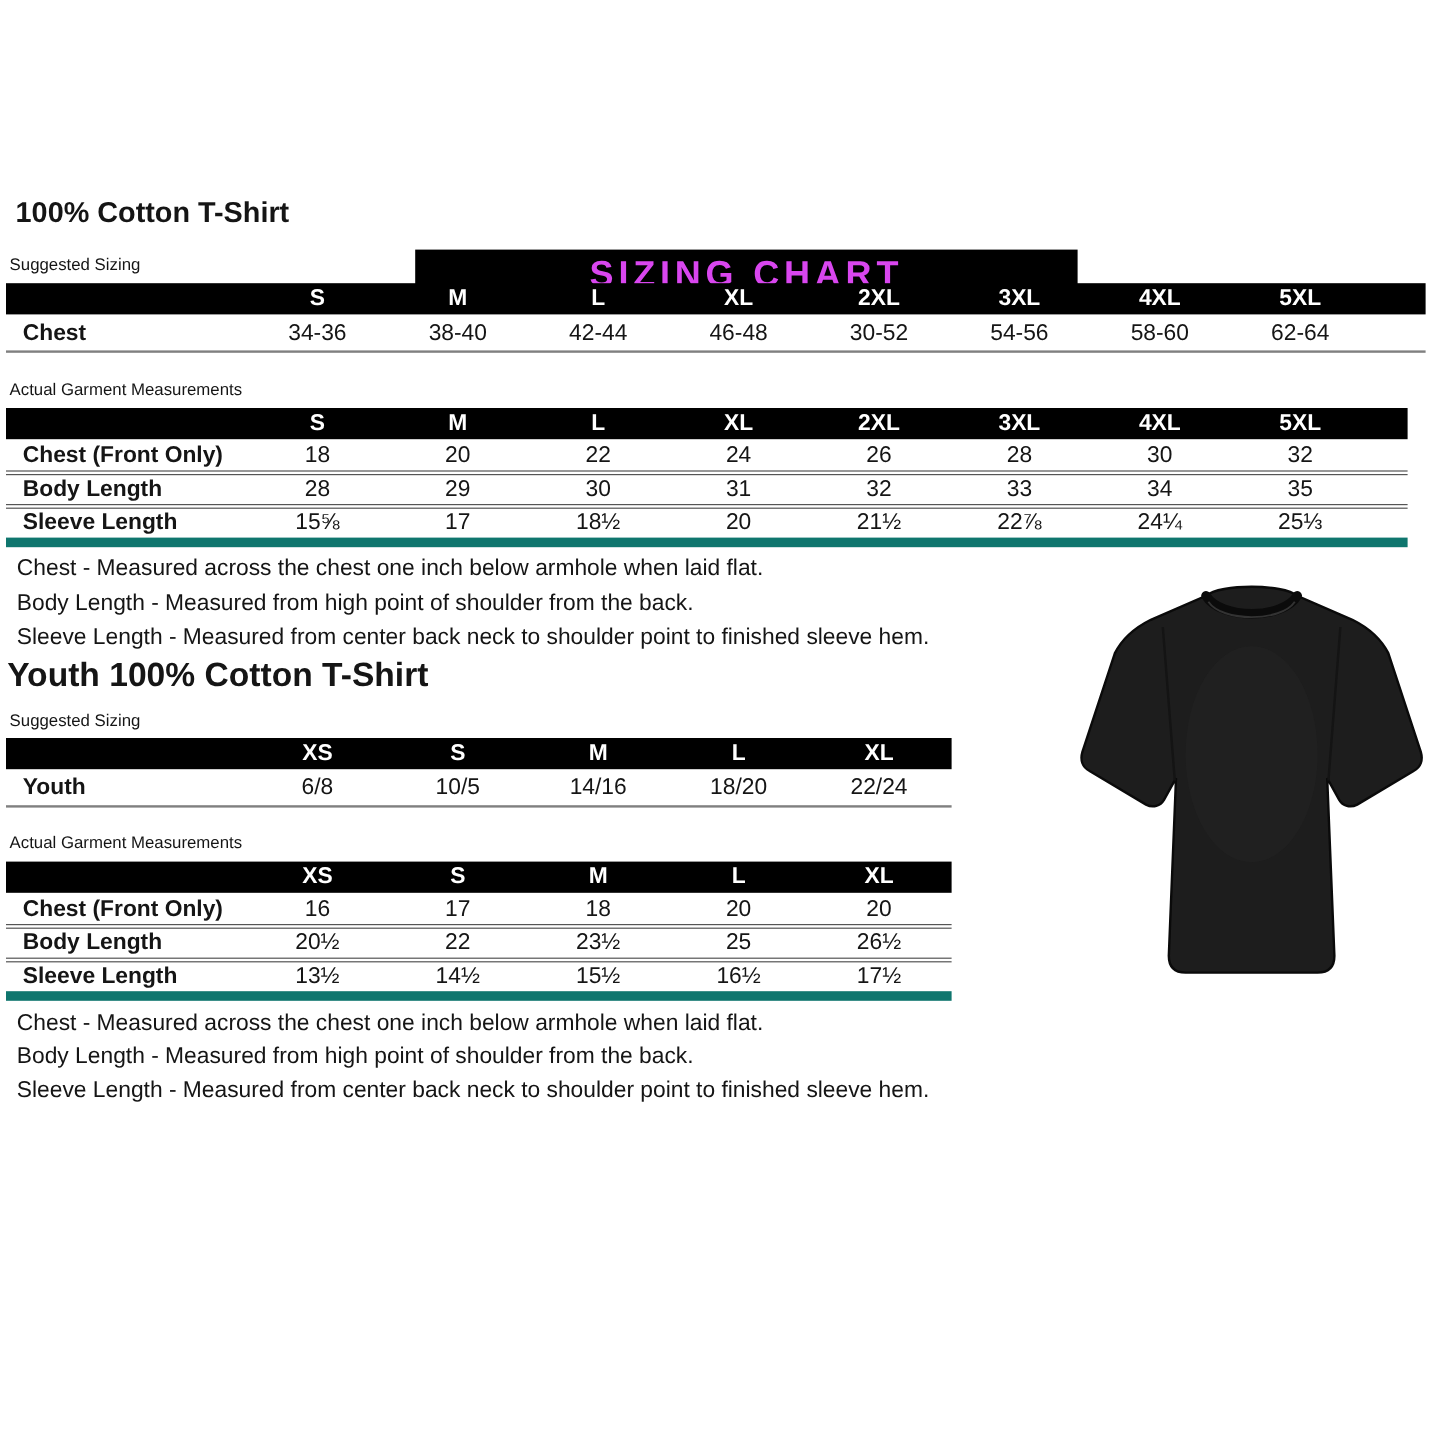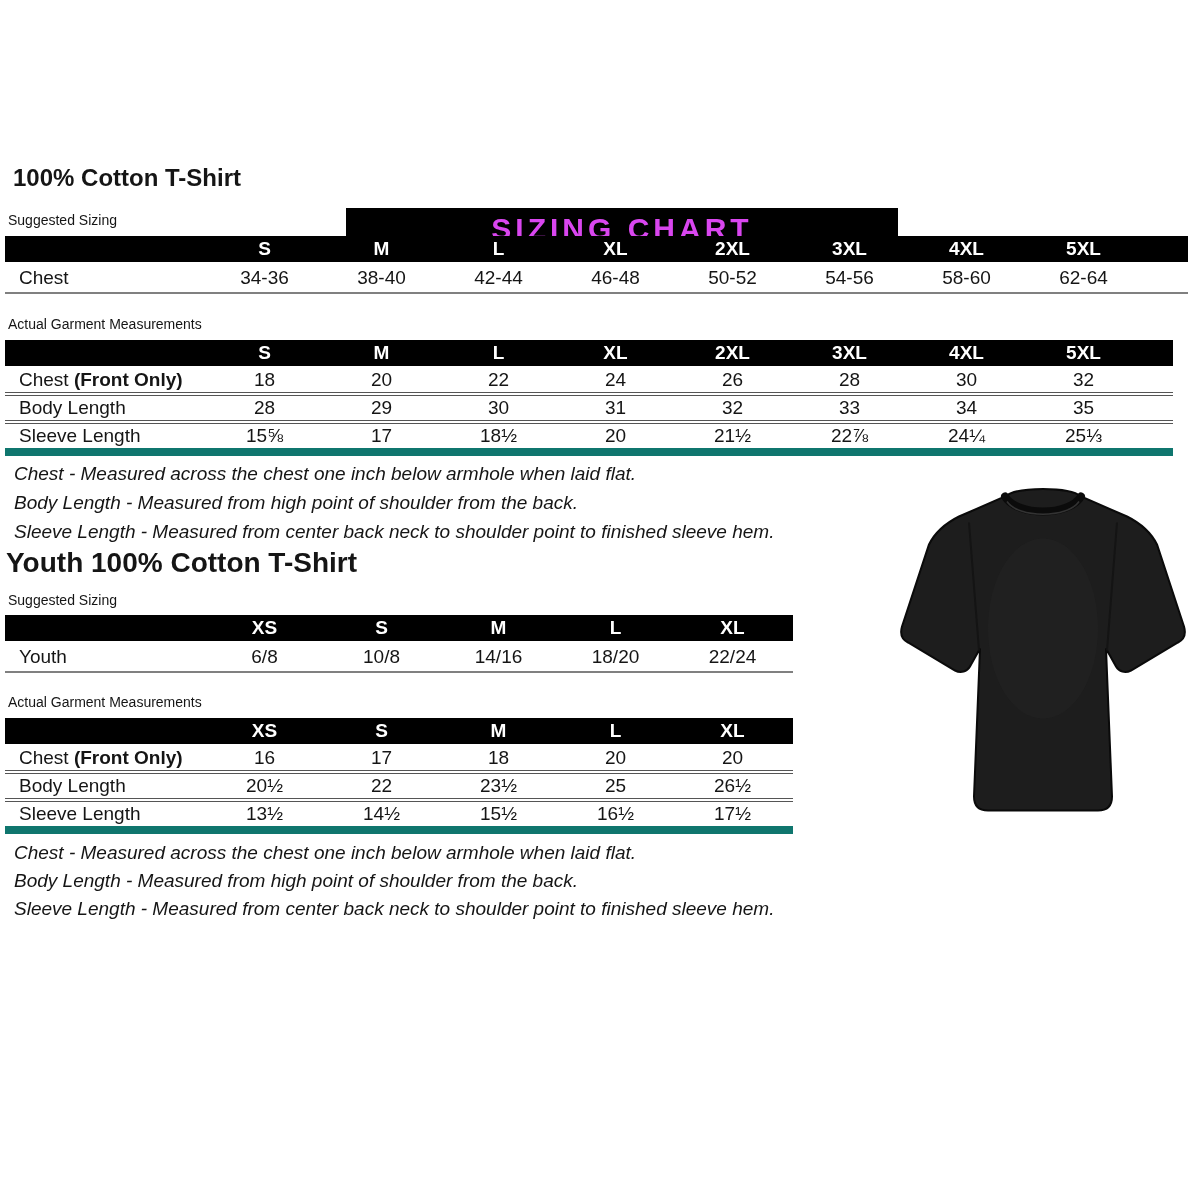--- a/index.html
+++ b/index.html
@@ -28,25 +28,25 @@
 
   .t-head{display:flex;background:#000;color:#fff;height:26px;align-items:center;
           font-weight:bold;font-size:19px;margin-bottom:2px;}
   .t-row{display:flex;align-items:center;font-size:19px;}
   .sug .t-row{height:28px;border-bottom:2px solid #808080;}
   .act .t-row{height:24px;border-bottom:4px double #555;}
   .act .t-row:last-child{border-bottom:8px solid #0f766e;}
 
   .cell{box-sizing:border-box;}
   .cell.label{width:201px;padding-left:14px;text-align:left;}
-  .cell.label b{font-weight:normal;}
+  .cell.label b{font-weight:bold;}
   .cell.label span{font-weight:bold;}
   .cell.val{width:117px;text-align:center;}
 
-  .notes{position:absolute;left:14px;font-size:19px;font-style:italic;}
+  .notes{position:absolute;left:14px;font-size:19px;}
   .notes-adult{top:459px;line-height:29px;}
   .notes-youth{top:839px;line-height:28px;}
   .note-line{white-space:nowrap;}
 
   .tshirt{position:absolute;left:893px;top:476px;width:300px;height:345px;}
 </style>
 </head>
 <body>
 
 <div class="canvas">
@@ -66,21 +66,21 @@
         <div class="cell val">3XL</div>
         <div class="cell val">4XL</div>
         <div class="cell val">5XL</div>
       </div>
       <div class="t-row">
         <div class="cell label"><b>Chest</b></div>
         <div class="cell val">34-36</div>
         <div class="cell val">38-40</div>
         <div class="cell val">42-44</div>
         <div class="cell val">46-48</div>
-        <div class="cell val">50-52</div>
+        <div class="cell val">30-52</div>
         <div class="cell val">54-56</div>
         <div class="cell val">58-60</div>
         <div class="cell val">62-64</div>
       </div>
     </div>
 
   <div class="section-label lbl-act1">Actual Garment Measurements</div>
   <div class="sz-table act t-adult-act">
       <div class="t-head">
         <div class="cell label"></div>
@@ -142,21 +142,21 @@
         <div class="cell label"></div>
         <div class="cell val">XS</div>
         <div class="cell val">S</div>
         <div class="cell val">M</div>
         <div class="cell val">L</div>
         <div class="cell val">XL</div>
       </div>
       <div class="t-row">
         <div class="cell label"><b>Youth</b></div>
         <div class="cell val">6/8</div>
-        <div class="cell val">10/8</div>
+        <div class="cell val">10/5</div>
         <div class="cell val">14/16</div>
         <div class="cell val">18/20</div>
         <div class="cell val">22/24</div>
       </div>
     </div>
 
   <div class="section-label lbl-act2">Actual Garment Measurements</div>
   <div class="sz-table act t-youth-act">
       <div class="t-head">
         <div class="cell label"></div>

